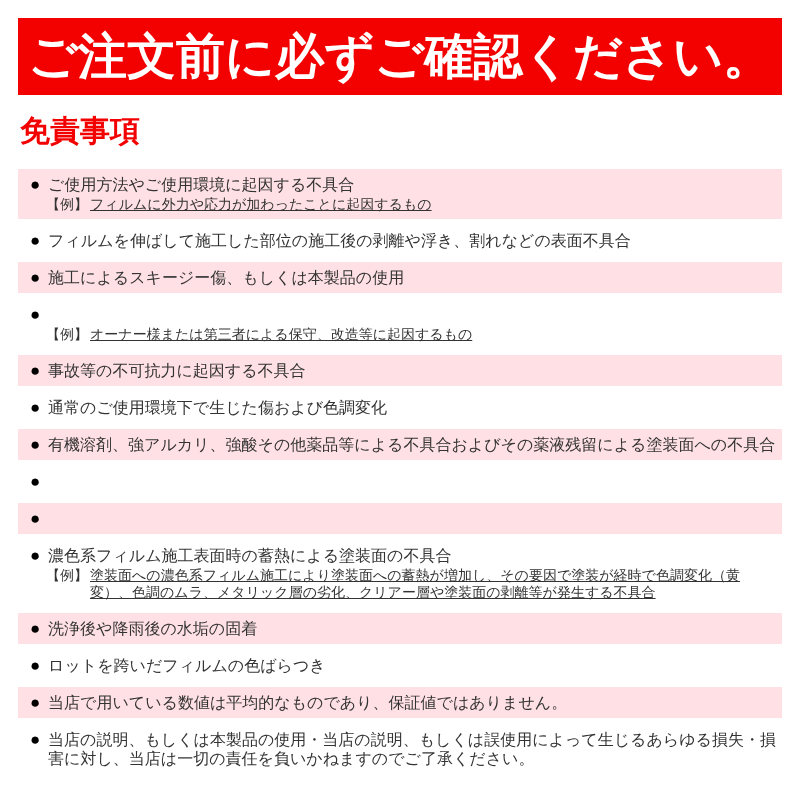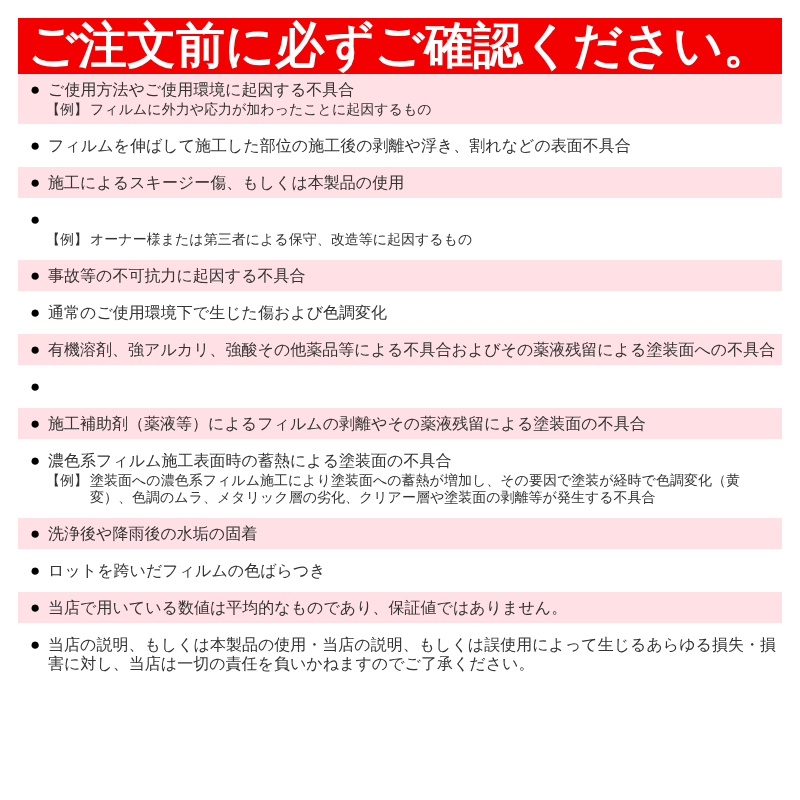--- a/index.html
+++ b/index.html
@@ -14,21 +14,21 @@
   body{
     width:800px;height:800px;
     background:#ffffff;
     font-family:"Liberation Sans","DejaVu Sans",sans-serif;
     color:var(--body-text);
     overflow:hidden;
   }
   .page{width:800px;height:800px;}
   .banner{
     margin:18px 18px 0 18px;
-    height:56px;
+    height:77px;
     background:var(--banner-bg);
     display:flex;align-items:center;justify-content:center;
   }
   .banner .banner-title{
     color:var(--banner-text);
     font-size:49px;
     font-weight:bold;
     white-space:nowrap;
     letter-spacing:0px;
   }
@@ -65,29 +65,30 @@
   }
   .item .example{
     display:flex;
     align-items:flex-start;
     margin:2px 0 0 16px;
     font-size:14px;
     line-height:17px;
     color:var(--body-text);
   }
   .item .ex-label{flex:0 0 auto;margin-right:2px;white-space:nowrap;}
-  .item .ex-text{flex:1 1 auto;}
+  .item .ex-text{flex:1 1 auto;text-decoration:underline;}
 </style>
 </head>
 <body>
 
 <div class="page">
   <header class="banner">
     <span class="banner-title">ご注文前に必ずご確認ください。</span>
   </header>
+  <h2 class="heading">免責事項</h2>
   <div class="items" id="items">
   <div class="item pink">
     <div class="main">
       <span class="bullet">●</span>
       <span class="text">ご使用方法やご使用環境に起因する不具合</span>
     </div>
   <div class="example">
           <span class="ex-label">【例】</span>
           <span class="ex-text">フィルムに外力や応力が加わったことに起因するもの</span>
         </div>
@@ -140,21 +141,20 @@
 
   <div class="item">
     <div class="main">
       <span class="bullet">●</span>
     </div>
   </div>
 
   <div class="item pink">
     <div class="main">
       <span class="bullet">●</span>
-      <span class="text">施工補助剤（薬液等）によるフィルムの剥離やその薬液残留による塗装面の不具合</span>
     </div>
   </div>
 
   <div class="item">
     <div class="main">
       <span class="bullet">●</span>
       <span class="text">濃色系フィルム施工表面時の蓄熱による塗装面の不具合</span>
     </div>
   <div class="example">
           <span class="ex-label">【例】</span>

